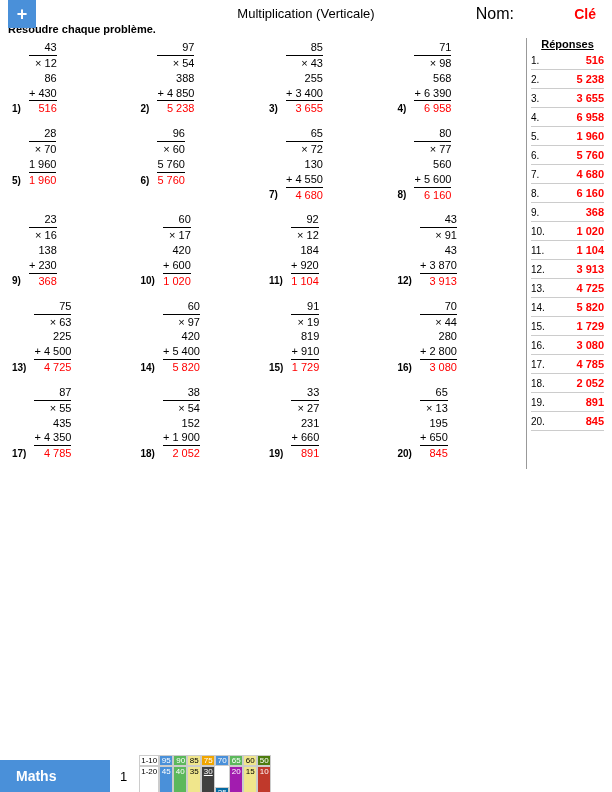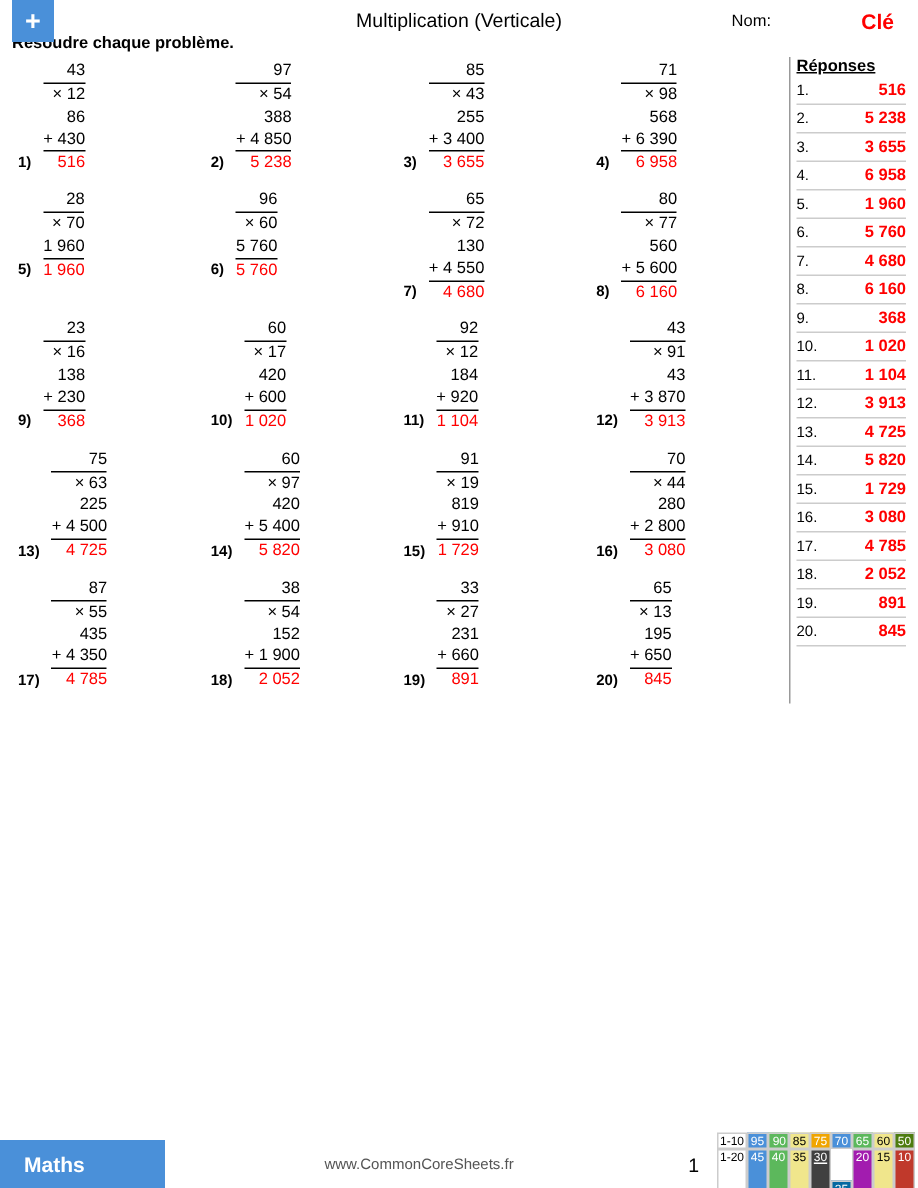--- a/index.html
+++ b/index.html
@@ -42,21 +42,21 @@
       line-height: 1;
     }
     .header-title {
       font-size: 13px;
       font-weight: normal;
       text-align: right;
     }
     .header-nom {
       position: absolute;
       right: 90px;
-      font-size: 11px;
+      font-size: 16px;
     }
     .header-cle {
       position: absolute;
       right: 8px;
       font-size: 14px;
       font-weight: bold;
       color: red;
     }
     .instruction {
       font-weight: bold;
@@ -71,21 +71,21 @@
       flex: 1;
       padding-right: 4px;
     }
     .answers-panel {
       width: 78px;
       border-left: 1px solid #999;
       padding-left: 4px;
       flex-shrink: 0;
     }
     .answers-title {
-      text-align: left;
+      text-align: center;
       font-weight: bold;
       font-size: 11px;
       margin-bottom: 2px;
       text-decoration: underline;
     }
     .answer-item {
       display: flex;
       align-items: center;
       margin-bottom: 1px;
       border-bottom: 1px solid #ccc;
@@ -321,21 +321,20 @@
           <div class="answer-item">
             <span class="answer-num">20.</span>
             <span class="answer-val">845</span>
           </div>
         </div>
     </div>
   </div>
 
   <div class="footer">
     <div class="footer-maths">Maths</div>
-    <div class="footer-website">www.CommonCoreSheets.fr</div>
     <div class="footer-page">1</div>
     <div class="footer-scores" id="footer-scores">
         <div class="score-row">
           <div class="score-cell" style="min-width: 20px;">1-10</div>
           <div class="score-cell" style="background: rgb(74, 144, 217); color: white;">95</div>
           <div class="score-cell" style="background: rgb(92, 184, 92); color: white; text-align: right;">90</div>
           <div class="score-cell" style="background: rgb(240, 230, 140); color: black;">85</div>
           <div class="score-cell" style="background: rgb(240, 165, 0); color: white;">75</div>
           <div class="score-cell" style="background: rgb(74, 144, 217); color: white;">70</div>
           <div class="score-cell" style="background: rgb(92, 184, 92); color: white;">65</div>

